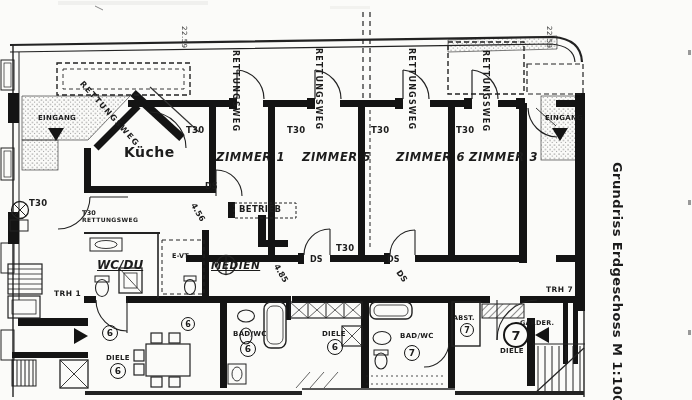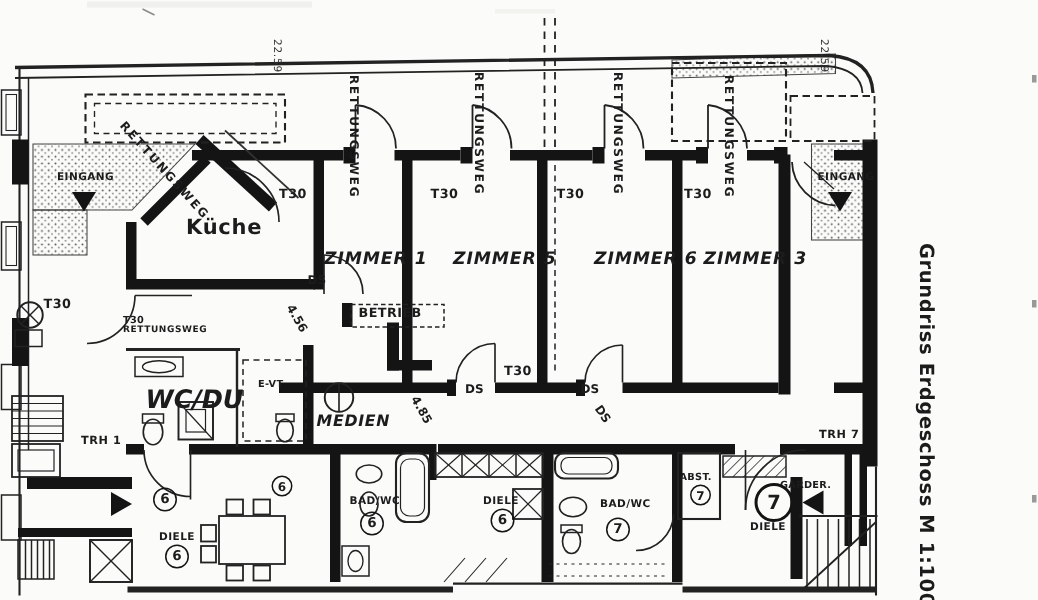--- a/index.html
+++ b/index.html
@@ -1,20 +1,20 @@
 <!DOCTYPE html>
 <html><head>
 <meta charset="utf-8">
 <style>
   html,body{margin:0;padding:0;background:#fff;}
   .canvas{position:relative;width:692px;height:400px;background:#fbfbf9;overflow:hidden;
           font-family:"DejaVu Sans",sans-serif;color:#1c1c1c;}
   .plan-svg{position:absolute;left:0;top:0;}
   .lbl{position:absolute;white-space:nowrap;color:#1c1c1c;line-height:1.05;}
-  .room{font-size:11.5px;font-weight:600;font-style:italic;letter-spacing:.6px;margin-top:15px;}
+  .room{font-size:11.5px;font-weight:600;font-style:italic;letter-spacing:.6px;}
   .kitchen{font-size:14px;font-weight:600;letter-spacing:.5px;}
   .vert{writing-mode:vertical-lr;font-size:8px;font-weight:600;letter-spacing:1.2px;}
   .vert-sm{writing-mode:vertical-lr;font-size:7px;letter-spacing:.5px;color:#333;}
   .diag{transform-origin:0 0;font-size:8px;font-weight:600;letter-spacing:1.4px;}
   .t30{font-size:8.5px;font-weight:600;letter-spacing:.3px;}
   .ds{font-size:8px;font-weight:600;}
   .tiny{font-size:7px;font-weight:700;letter-spacing:.3px;}
   .micro{font-size:6.5px;font-weight:700;letter-spacing:.2px;}
   .hand{font-style:italic;font-weight:600;}
   .trh{font-size:7.5px;font-weight:700;letter-spacing:.4px;text-align:right;}
@@ -325,23 +325,23 @@
     <span style="font-size:6px;font-weight:700;letter-spacing:.4px;">RETTUNGSWEG</span>
   </span>
 
   <span class="lbl t30" style="left:239px;top:205px;">BETRIEB</span>
 
   <span class="lbl ds" style="left:205px;top:183px;">DS</span>
   <span class="lbl ds" style="left:310px;top:256px;">DS</span>
   <span class="lbl ds" style="left:387px;top:256px;">DS</span>
   <span class="lbl ds" style="left:401px;top:269px;transform:rotate(55deg);transform-origin:0 0;">DS</span>
 
-  <span class="lbl hand" style="left:97px;top:259px;font-size:17px;">WC/DU</span>
+  <span class="lbl hand" style="left:97px;top:259px;font-size:12px;text-decoration:underline;">WC/DU</span>
   <span class="lbl micro" style="left:172px;top:253px;">E-VT</span>
-  <span class="lbl hand" style="left:211px;top:276px;font-size:10.5px;letter-spacing:.5px;">MEDIEN</span>
+  <span class="lbl hand" style="left:211px;top:260px;font-size:10.5px;letter-spacing:.5px;text-decoration:underline;">MEDIEN</span>
 
   <span class="lbl trh" style="left:54px;top:290px;">TRH 1</span>
   <span class="lbl trh" style="left:546px;top:286px;">TRH 7</span>
 
   <span class="lbl tiny" style="left:233px;top:331px;">BAD/WC</span>
   <span class="circ" style="left:240px;top:341px;">6</span>
 
   <span class="lbl tiny" style="left:106px;top:355px;">DIELE</span>
   <span class="circ" style="left:110px;top:363px;">6</span>
   <span class="circ" style="left:102px;top:325px;">6</span>

